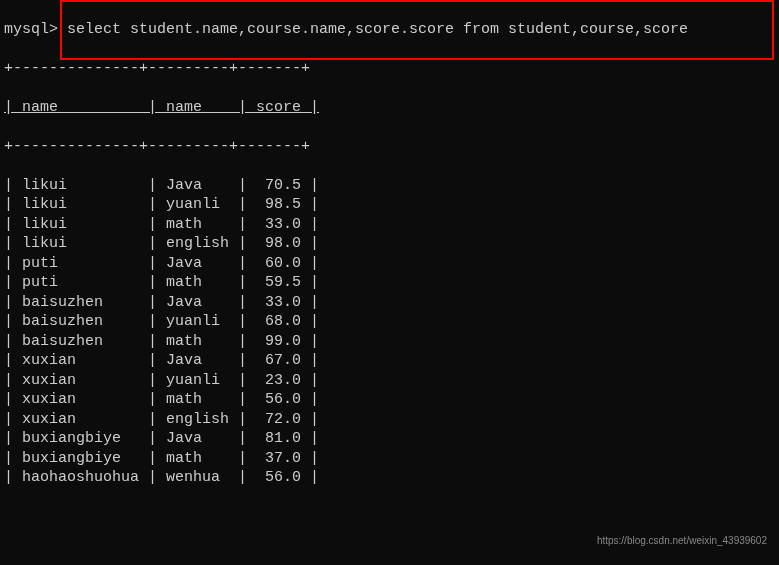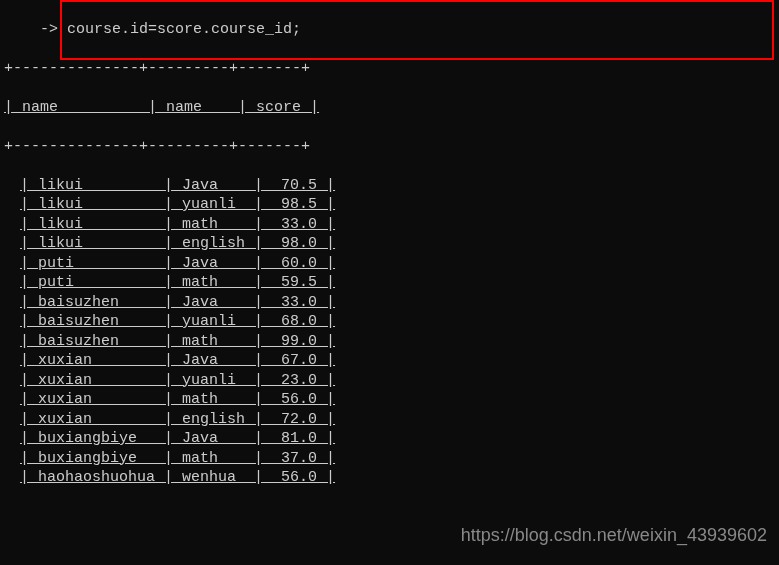--- a/index.html
+++ b/index.html
@@ -35,37 +35,36 @@
       padding-left: 4px;
     }
     .table-border {
       padding-left: 4px;
     }
     .table-header {
       padding-left: 4px;
       text-decoration: underline;
     }
     .data-row {
-      padding-left: 20px;
-      text-decoration: underline;
+      padding-left: 4px;
     }
     .watermark {
       position: absolute;
       bottom: 18px;
       right: 12px;
       color: #888888;
       font-family: Arial, sans-serif;
-      font-size: 18px;
+      font-size: 10px;
     }
   </style>
 </head>
 <body>
 
 <div class="terminal">
-<div class="prompt-line"><span>    -&gt;</span><span> course.id=score.course_id;</span></div>
+<div class="prompt-line"><span>mysql&gt;</span><span> select student.name,course.name,score.score from student,course,score</span></div>
 <div class="table-border">+--------------+---------+-------+</div>
 <div class="table-header">| name          | name    | score |</div>
 <div class="table-border">+--------------+---------+-------+</div>
 <div id="table-body"><div class="data-row">| likui         | Java    |  70.5 |</div><div class="data-row">| likui         | yuanli  |  98.5 |</div><div class="data-row">| likui         | math    |  33.0 |</div><div class="data-row">| likui         | english |  98.0 |</div><div class="data-row">| puti          | Java    |  60.0 |</div><div class="data-row">| puti          | math    |  59.5 |</div><div class="data-row">| baisuzhen     | Java    |  33.0 |</div><div class="data-row">| baisuzhen     | yuanli  |  68.0 |</div><div class="data-row">| baisuzhen     | math    |  99.0 |</div><div class="data-row">| xuxian        | Java    |  67.0 |</div><div class="data-row">| xuxian        | yuanli  |  23.0 |</div><div class="data-row">| xuxian        | math    |  56.0 |</div><div class="data-row">| xuxian        | english |  72.0 |</div><div class="data-row">| buxiangbiye   | Java    |  81.0 |</div><div class="data-row">| buxiangbiye   | math    |  37.0 |</div><div class="data-row">| haohaoshuohua | wenhua  |  56.0 |</div></div>
 
 
 </div>
 
 <div class="query-box"></div>
 

